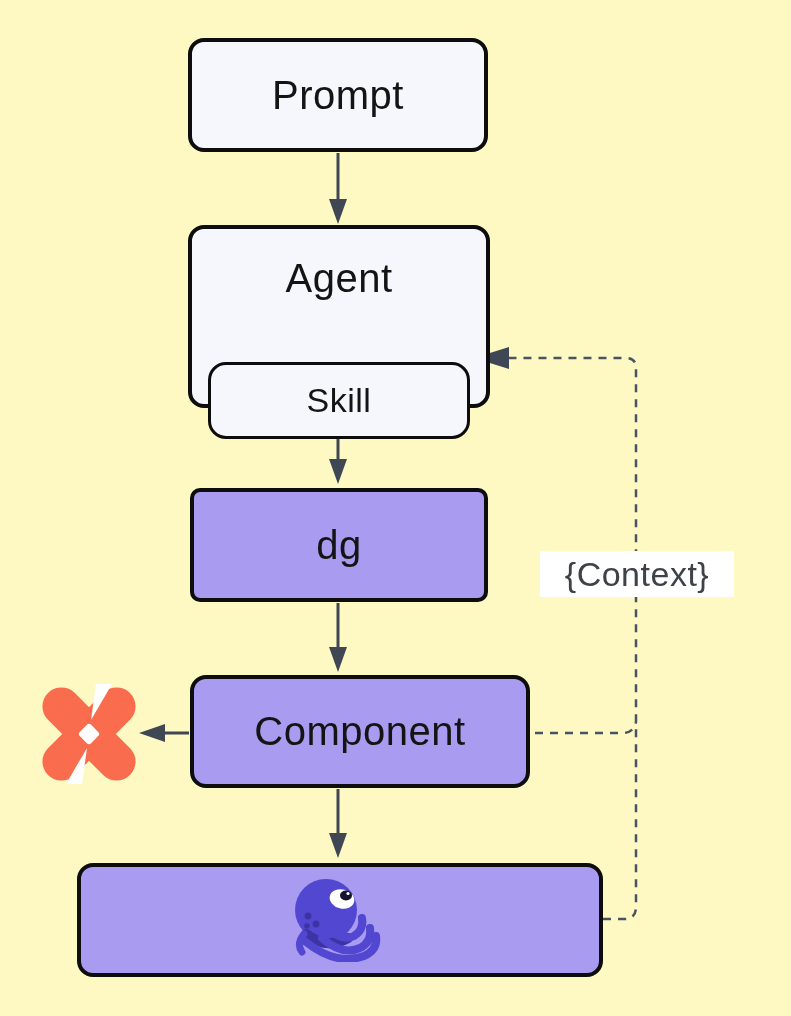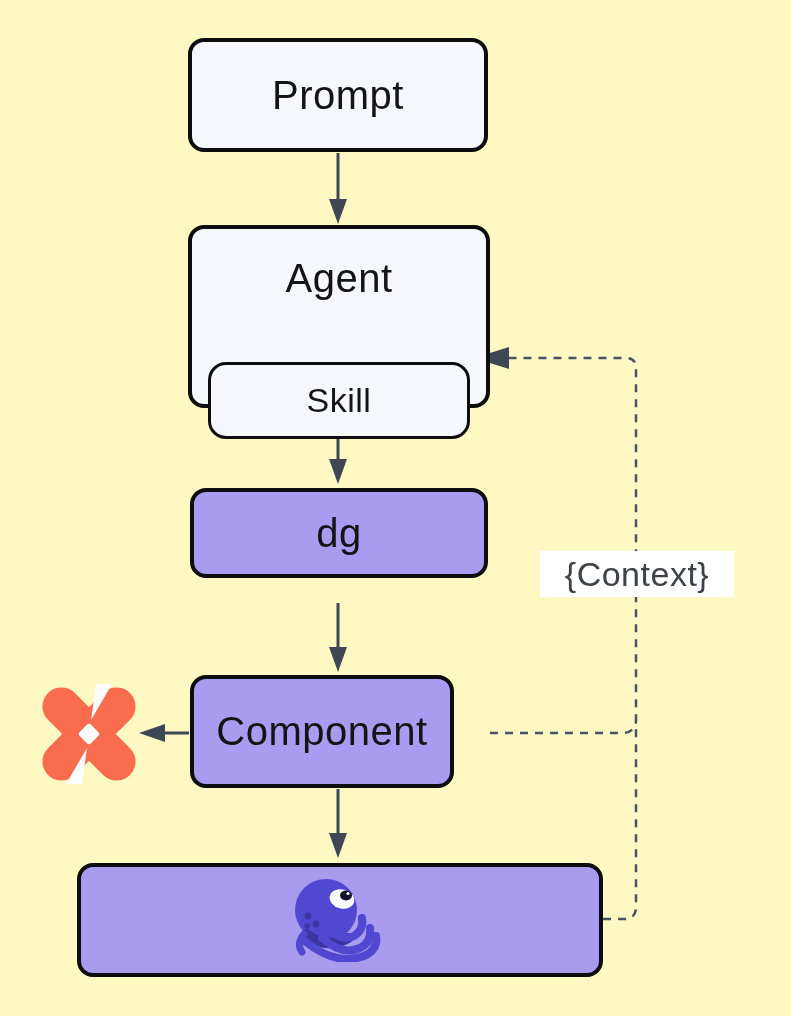--- a/index.html
+++ b/index.html
@@ -33,22 +33,22 @@
     left:188px;top:225px;width:302px;height:183px;
     flex-direction:column;justify-content:flex-start;
   }
   .agent-label{margin-top:25px;line-height:1.2;}
   .node-skill{
     position:absolute;left:16px;top:89px;width:262px;height:77px;
     border-width:3.5px;border-radius:18px;
     font-size:34px;
     margin-top:44px;
   }
-  .node-dg{left:190px;top:488px;width:298px;height:90px;}
-  .node-component{left:190px;top:675px;width:264px;height:113px;}
+  .node-dg{left:190px;top:488px;width:298px;height:114px;border-radius:10px;}
+  .node-component{left:190px;top:675px;width:340px;height:113px;}
   .node-octopus{left:77px;top:863px;width:526px;height:114px;}
   .logo-orange{
     position:absolute;left:38px;top:684px;width:102px;height:100px;
   }
   .context-label{
     position:absolute;
     left:540px;top:511px;width:194px;height:46px;
     background:#ffffff;
     display:flex;align-items:center;justify-content:center;
     font-size:34px;

